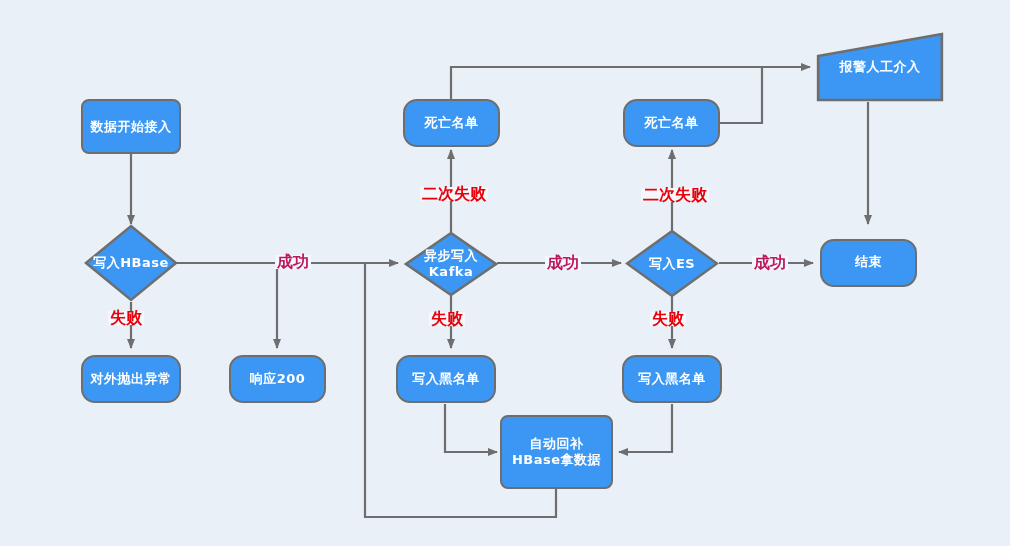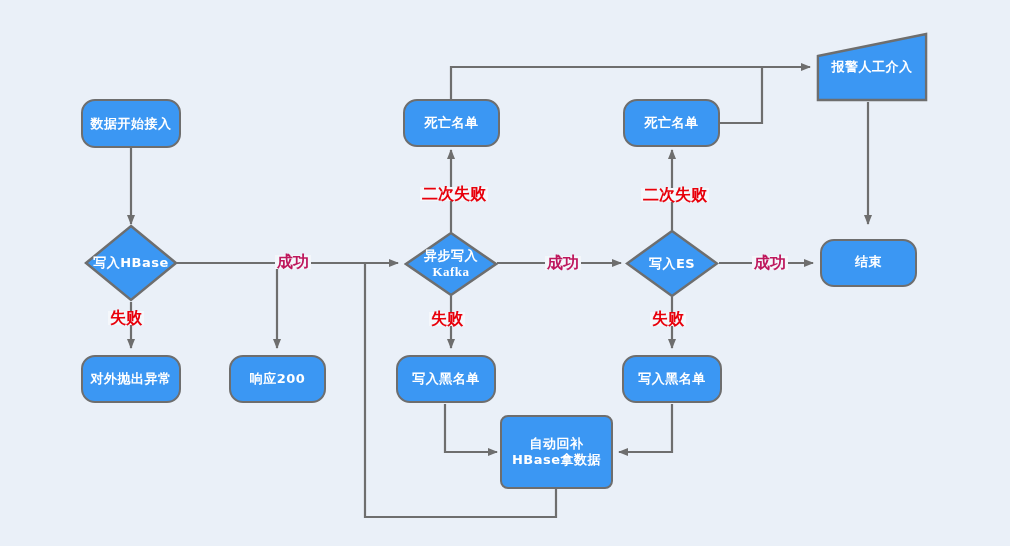--- a/index.html
+++ b/index.html
@@ -98,21 +98,21 @@
 
       <path d="M445,404 L445,452 L497,452" marker-end="url(#arrow)"></path>
 
       <path d="M672,404 L672,452 L619,452" marker-end="url(#arrow)"></path>
 
       <path d="M556,489 L556,517 L365,517 L365,263"></path>
 
     </g>
   </svg>
 
-  <div class="node rounded" style="left:81px;top:99px;width:100px;height:49px;">
+  <div class="node rounded" style="left:81px;top:99px;width:100px;height:55px;border-radius:8px;">
     <span>数据开始接入</span>
   </div>
 
   <div class="node rounded" style="left:81px;top:355px;width:100px;height:48px;">
     <span>对外抛出异常</span>
   </div>
 
   <div class="node diamond" style="left:84px;top:224px;width:94px;height:78px;">
     <svg class="dia-shape" viewBox="0 0 94 78" preserveAspectRatio="none">
       <polygon points="47,2 92,39 47,76 2,39" fill="#3b97f3" stroke="#6e6e6e" stroke-width="2.5"></polygon>
@@ -121,21 +121,21 @@
   </div>
 
   <div class="node rounded" style="left:229px;top:355px;width:97px;height:48px;">
     <span>响应200</span>
   </div>
 
   <div class="node rounded" style="left:403px;top:99px;width:97px;height:48px;">
     <span>死亡名单</span>
   </div>
 
-  <div class="node diamond" style="left:404px;top:231px;width:94px;height:66px;font-family:Liberation Serif, serif;">
+  <div class="node diamond" style="left:404px;top:231px;width:94px;height:66px;">
     <svg class="dia-shape" viewBox="0 0 94 66" preserveAspectRatio="none">
       <polygon points="47,2 92,33 47,64 2,33" fill="#3b97f3" stroke="#6e6e6e" stroke-width="2.5"></polygon>
     </svg>
     <span class="dia-label">
       <span>异步写入</span><br>
       <span>Kafka</span>
     </span>
   </div>
 
   <div class="node rounded" style="left:396px;top:355px;width:100px;height:48px;">
@@ -157,21 +157,21 @@
     <span>写入黑名单</span>
   </div>
 
   <div class="node rect" style="left:500px;top:415px;width:113px;height:74px;">
     <span>
       <span>自动回补</span><br>
       <span>HBase拿数据</span>
     </span>
   </div>
 
-  <div class="node trapezoid" style="left:816px;top:32px;width:112px;height:70px;">
+  <div class="node trapezoid" style="left:816px;top:32px;width:128px;height:70px;">
     <svg class="trap-shape" viewBox="0 0 118 70" preserveAspectRatio="none">
       <polygon points="2,24 116,2 116,68 2,68" fill="#3b97f3" stroke="#6e6e6e" stroke-width="2.5"></polygon>
     </svg>
     <span class="trap-label">报警人工介入</span>
   </div>
 
   <div class="node rounded" style="left:820px;top:239px;width:97px;height:48px;font-family:Liberation Mono, monospace;">
     <span>结束</span>
   </div>
 

